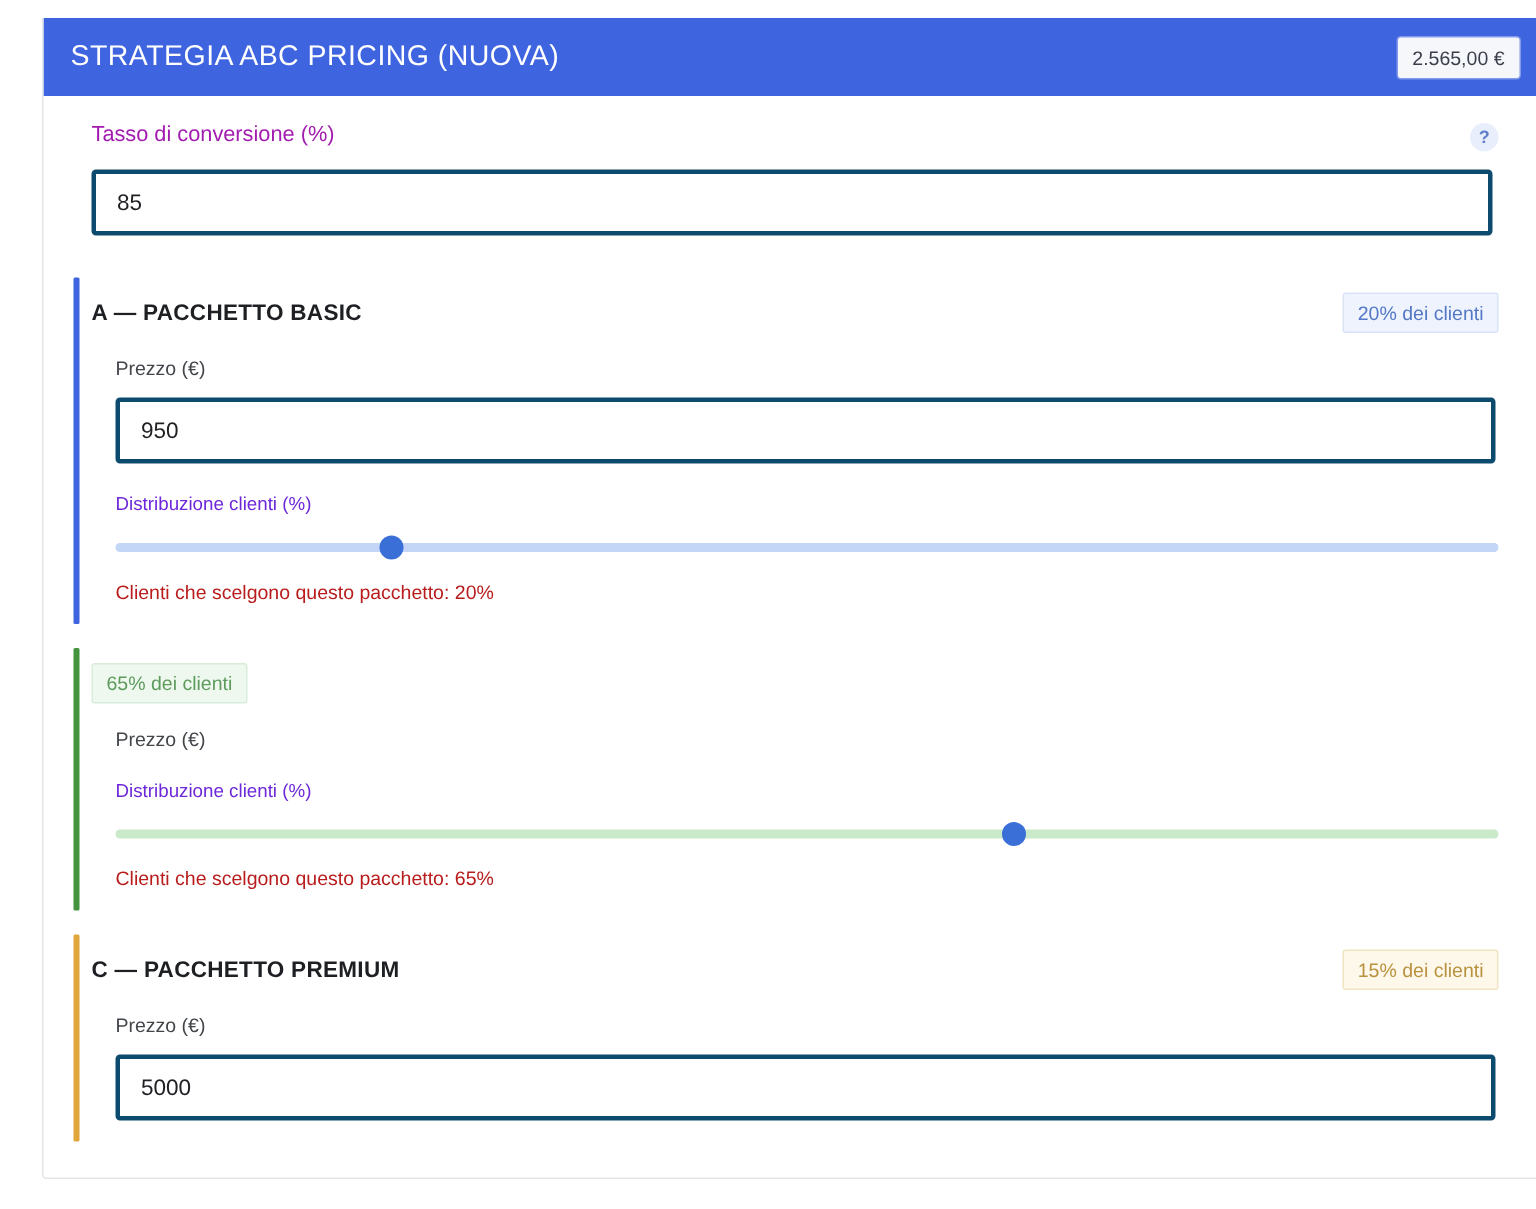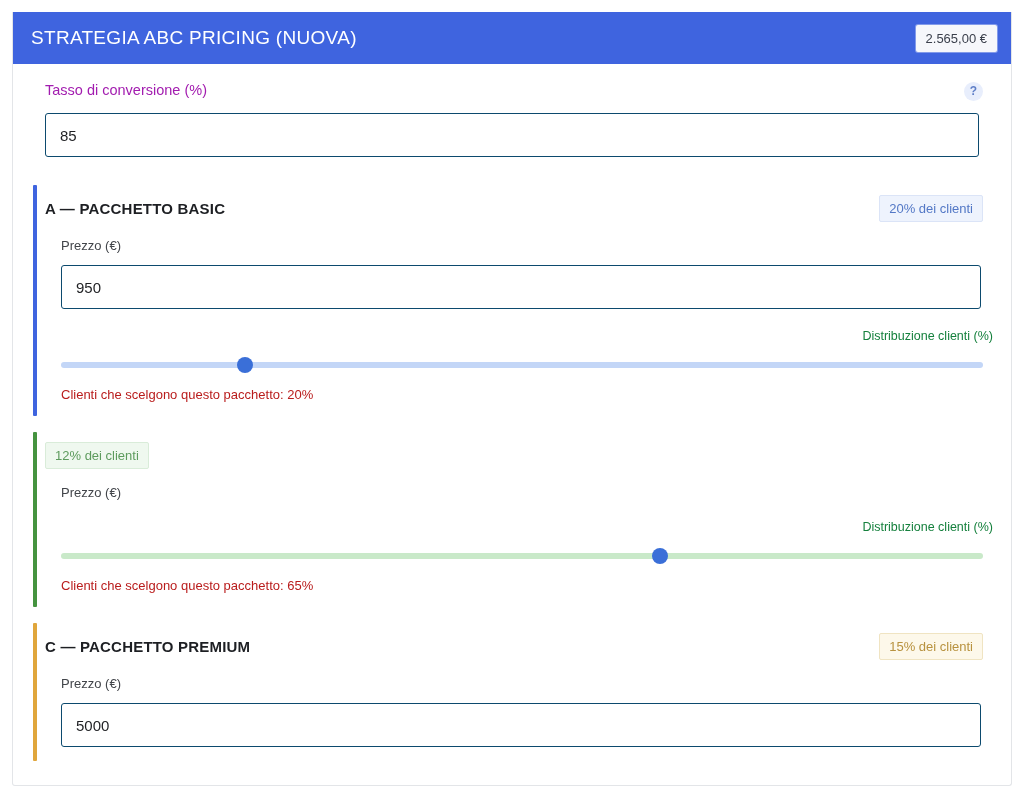--- a/index.html
+++ b/index.html
@@ -14,21 +14,21 @@
     font-family: "Liberation Sans", sans-serif;
     color: #202124;
     -webkit-font-smoothing: antialiased;
   }
 
   .page {
     position: relative;
     width: 1024px;
     height: 806px;
     box-sizing: border-box;
-    padding: 12px 12px 0 12px;
+    padding: 12px 12px 0 28px;
   }
 
   .card {
     position: relative;
     width: 1000px;
     box-sizing: border-box;
     background: #ffffff;
     border: 1px solid #e3e5e8;
     border-top: none;
     border-radius: 0 0 3px 3px;
@@ -94,21 +94,21 @@
     cursor: pointer;
     user-select: none;
   }
 
   .text-input {
     display: block;
     width: calc(100% - 32px);
     margin: 12px 16px 0 16px;
     box-sizing: border-box;
     height: 44px;
-    border: 1px solid #0c4a6e;
+    border: 3px solid #0c4a6e;
     border-radius: 3px;
     background: #ffffff;
     font-family: "Liberation Sans", sans-serif;
     font-size: 15px;
     color: #1f2023;
     padding: 0 14px;
     outline: none;
   }
 
   
@@ -161,24 +161,23 @@
     margin: 16px 0 0 0;
     padding-left: 16px;
   }
   .package .text-input {
     margin-right: 2px;
     width: calc(100% - 28px);
   }
 
   .slider-label {
     font-size: 12.5px;
-    color: #15803d;
+    color: #6d28d9;
     margin: 20px 0 0 0;
     padding-left: 16px;
-    text-align: right;
   }
 
   .slider-wrap {
     position: relative;
     height: 20px;
     margin: 12px 10px 0 16px;
   }
   .slider-track {
     position: absolute;
     left: 0;
@@ -237,21 +236,21 @@
           <div class="slider-label">Distribuzione clienti (%)</div>
           <div class="slider-wrap">
             <div class="slider-track"></div>
             <div class="slider-thumb" style="left: 20%;"></div>
           </div>
           <div class="slider-caption">Clienti che scelgono questo pacchetto: 20%</div>
         </div>
 
         <div class="package" style="--accent: #45933f; --track: #c9e9c9; --badge-fg: #5d9b5d; --badge-bg: #eff8ef; --badge-bd: #d9ecd9;">
           <div class="package-head">
-            <div class="package-badge">12% dei clienti</div>
+            <div class="package-badge">65% dei clienti</div>
           </div>
           <div class="sub-label">Prezzo (€)</div>
           <div class="slider-label">Distribuzione clienti (%)</div>
           <div class="slider-wrap">
             <div class="slider-track"></div>
             <div class="slider-thumb" style="left: 65%;"></div>
           </div>
           <div class="slider-caption">Clienti che scelgono questo pacchetto: 65%</div>
         </div>
 

